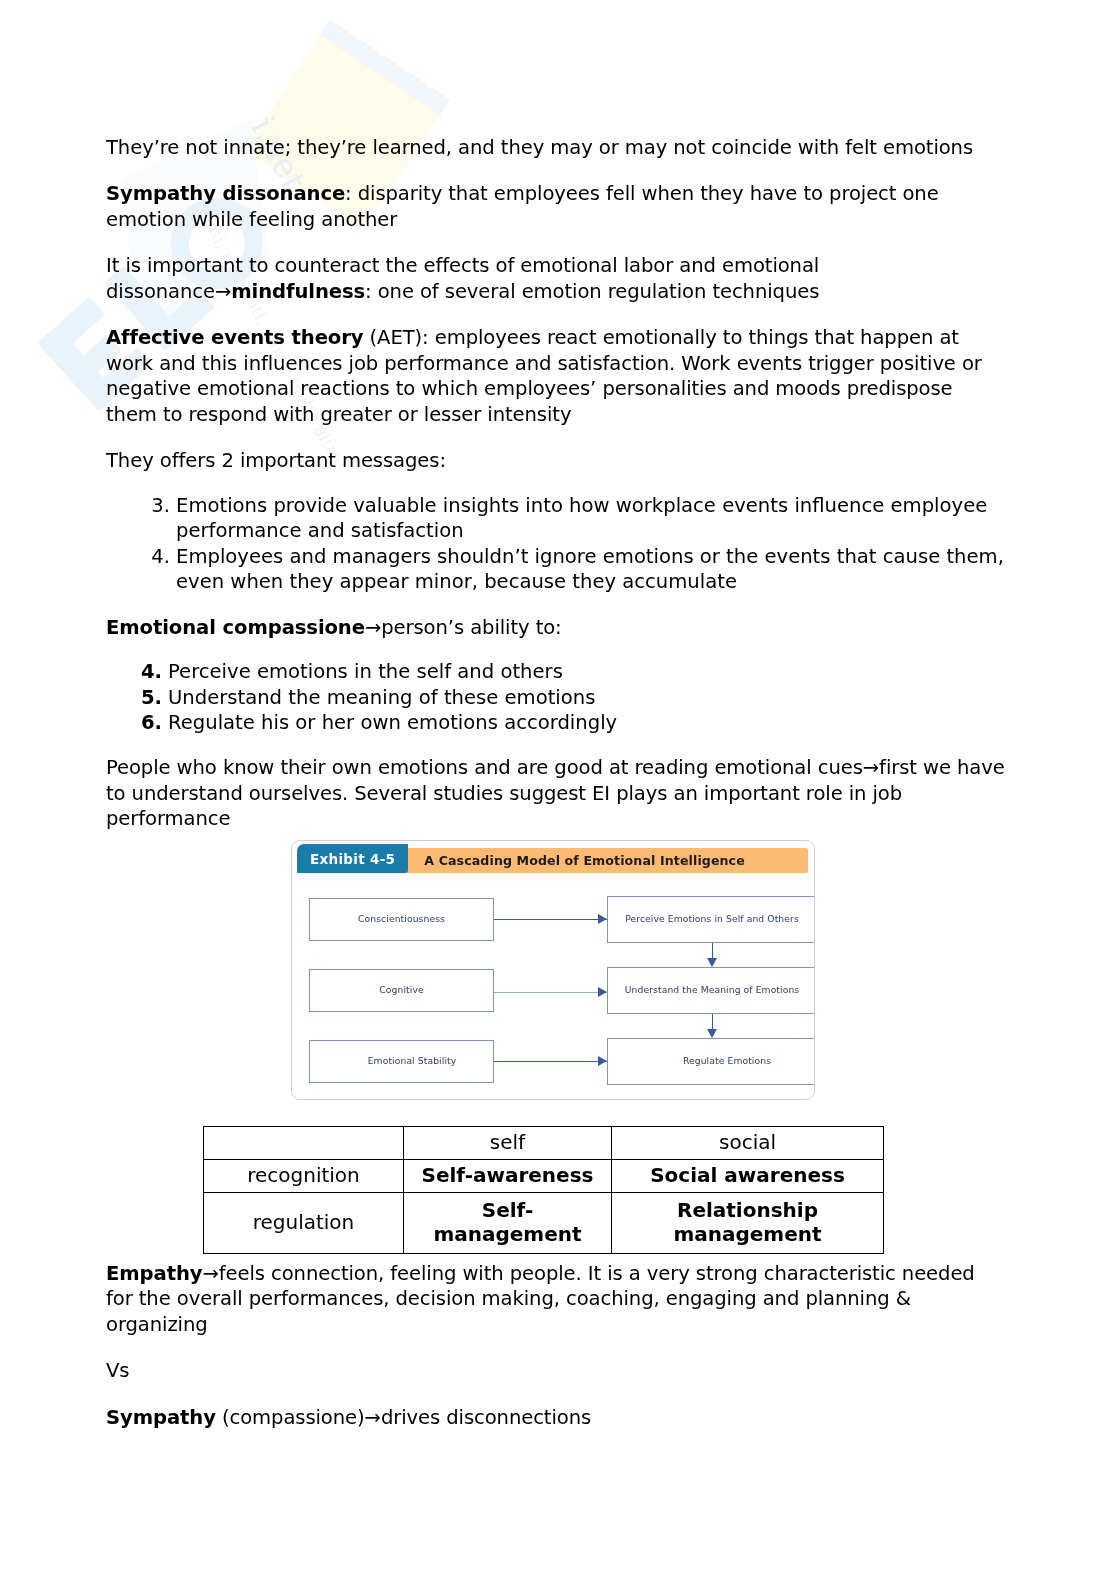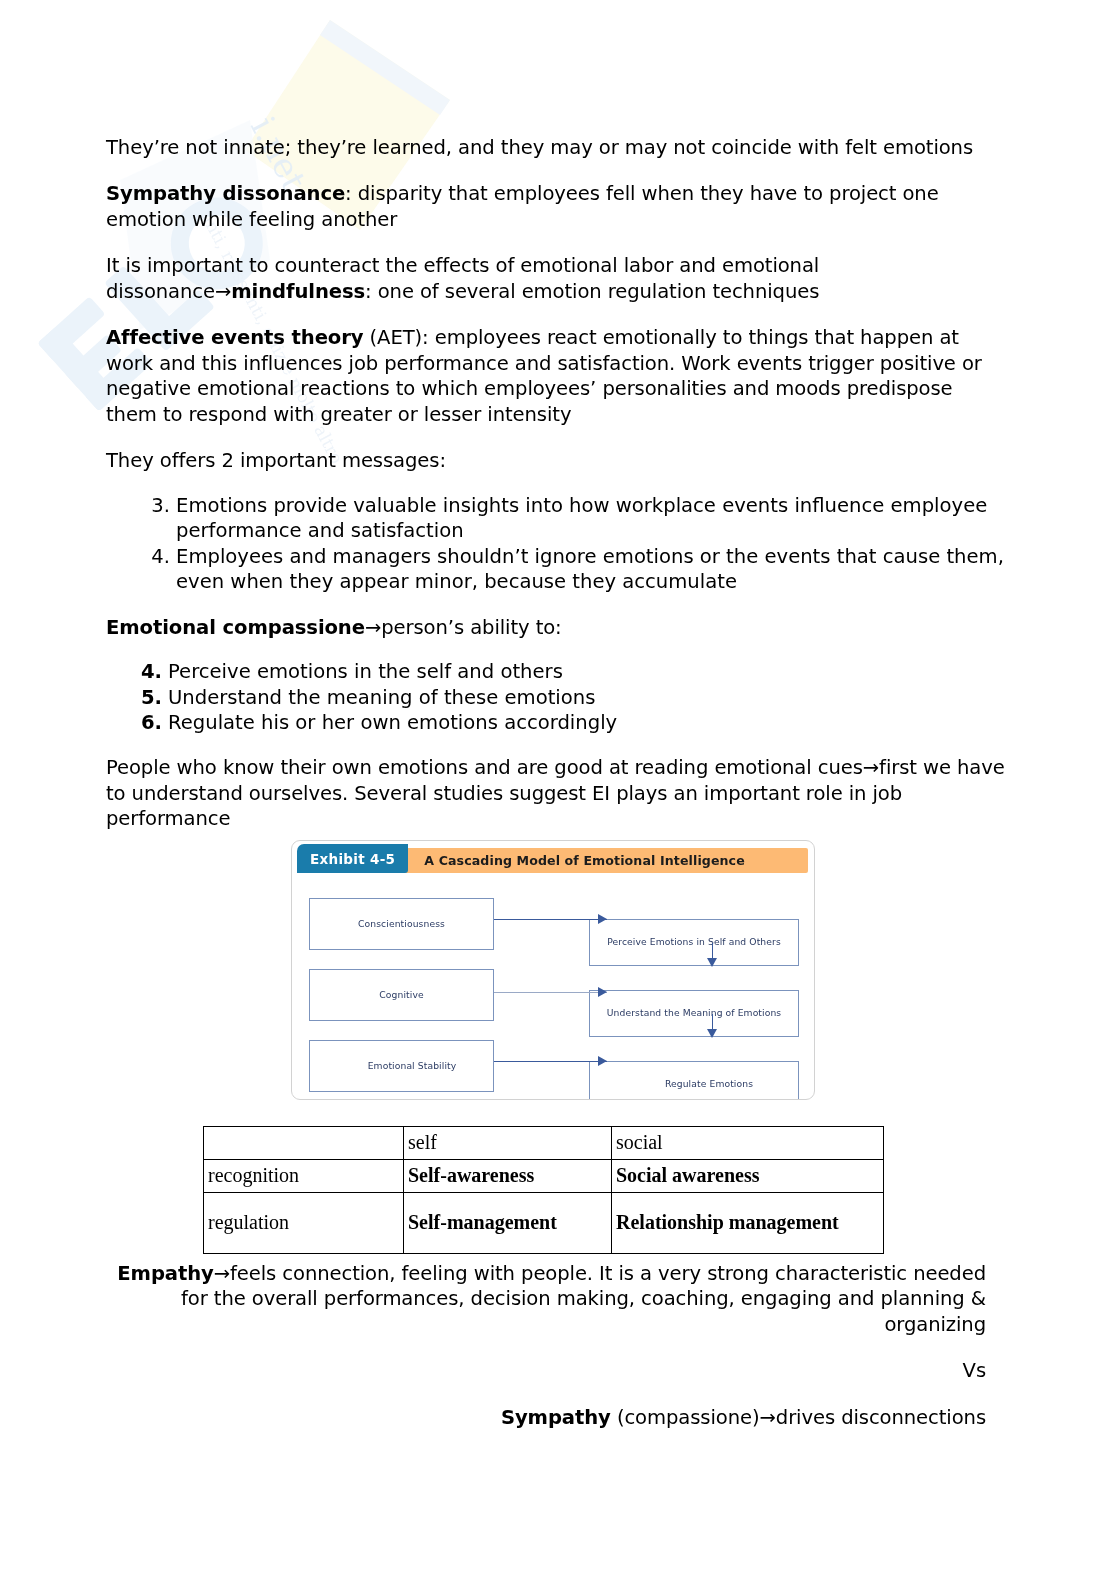--- a/index.html
+++ b/index.html
@@ -148,22 +148,22 @@
     color: #2b3b63;
     font-size: 9.2px;
     display: flex;
     align-items: center;
     justify-content: center;
     text-align: center;
     line-height: 1.35;
     box-sizing: border-box;
     letter-spacing: 0.1px;
   }
-  .dbox.left  { left: 7px;  width: 185px; height: 52px; }
-  .dbox.right { left: 287px; width: 210px; height: 47px; margin-top: 23px; }
+  .dbox.left  { left: 7px;  width: 185px; height: 43px; }
+  .dbox.right { left: 305px; width: 210px; height: 47px; }
   .dbox.r1 { top: 15px; }
   .dbox.r2 { top: 86px; }
   .dbox.r3 { top: 157px; padding-left: 30px; }
   .dbox.l1 { top: 17px; }
   .dbox.l2 { top: 88px; }
   .dbox.l3 { top: 159px; padding-left: 21px; }
 
   .hline {
     position: absolute;
     left: 192px;
@@ -213,45 +213,43 @@
     width: 680px;
     z-index: 2;
   }
   table.matrix {
     border-collapse: collapse;
     width: 100%;
     table-layout: fixed;
   }
   table.matrix td {
     border: 1.6px solid #000000;
-    text-align: left;
+    text-align: center;
     vertical-align: middle;
     font-size: 20px;
     line-height: 1.18;
     padding: 2px 4px;
-    font-family: Liberation Serif, serif;
   }
   table.matrix td.hdr-blank { border-left: 1.6px solid #000000; }
   table.matrix td.lbl { font-weight: normal; }
   table.matrix td.val { font-weight: bold; }
   table.matrix tr.r-head td { height: 28px; }
   table.matrix tr.r-rec td { height: 28px; }
   table.matrix tr.r-reg td { height: 56px; }
   table.matrix col.c1 { width: 200px; }
   table.matrix col.c2 { width: 208px; }
   table.matrix col.c3 { width: 272px; }
 
   
   .bottom {
     position: absolute;
     left: 106px;
     top: 1261px;
     width: 880px;
     z-index: 2;
-    text-align: right;
   }
 </style>
 </head>
 <body>
 
 <div class="page">
 
   <svg class="watermark" viewBox="0 0 560 560">
     <g opacity="0.30">
       <polygon points="330,20 450,100 360,230 245,150" fill="#f7f0b8"></polygon>

